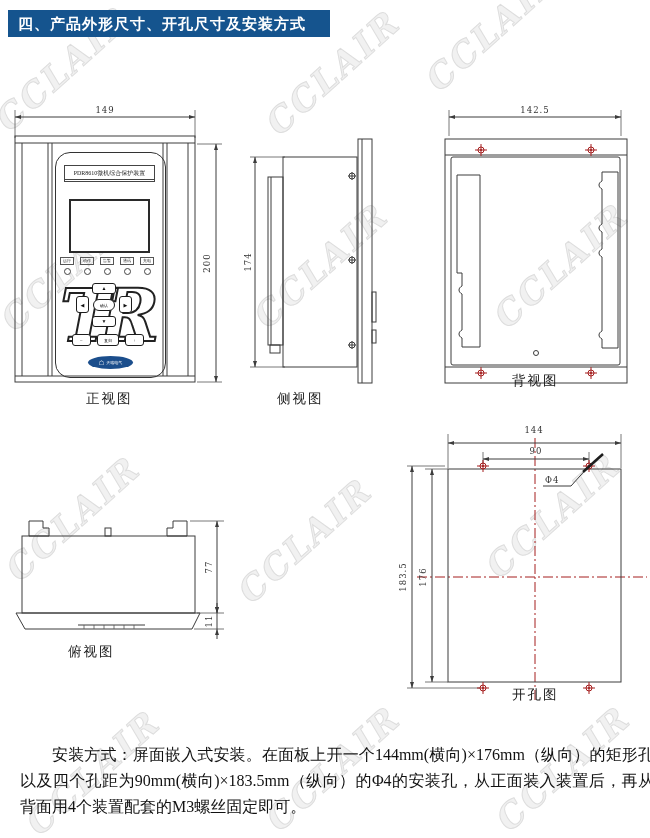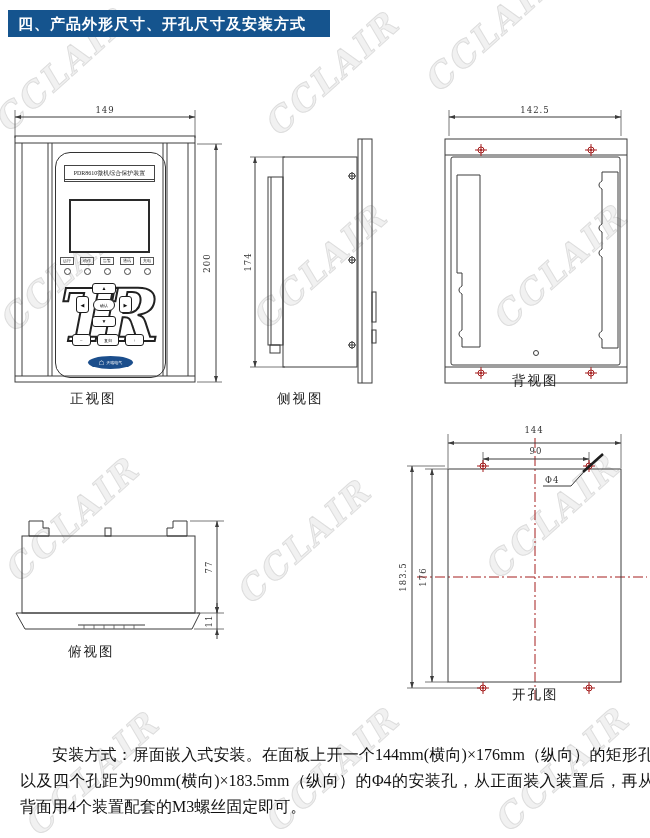--- a/index.html
+++ b/index.html
@@ -110,21 +110,21 @@
     <div class="key" style="left:37px;top:146px;width:22px;height:12px;border-radius:6px;font-size:4px">确认</div>
     <div class="key" style="left:36px;top:163px;width:24px;height:11px">▼</div>
     <div class="key" style="left:16px;top:181px;width:19px;height:12px">−</div>
     <div class="key" style="left:41px;top:181px;width:22px;height:12px;font-size:4px">复归</div>
     <div class="key" style="left:69px;top:181px;width:19px;height:12px">+</div>
     <div class="brand">
       <span class="emb">☖</span>
       <span class="btx">天瑞电气</span>
     </div>
   </div>
-  <div class="view-label" style="left:70px;top:390px">正视图</div>
+  <div class="view-label" style="left:86px;top:390px">正视图</div>
 
   <svg style="left:245px;top:100px" width="140" height="310" viewBox="0 0 140 310">
     <line class="thin" x1="5" y1="57" x2="40" y2="57"></line>
       <line class="thin" x1="5" y1="267" x2="40" y2="267"></line>
     <line class="ln" x1="10" y1="57" x2="10" y2="267"></line>
     <polygon class="ah" points="10,57 8,63 12,63"></polygon>
       <polygon class="ah" points="10,267 8,261 12,261"></polygon>
     <text class="dim" text-anchor="middle" transform="rotate(-90 6 162)" x="6" y="162">174</text>
     <rect class="ln" x="23" y="77" width="15" height="168"></rect>
       <line class="ln" x1="26" y1="77" x2="26" y2="245"></line>

